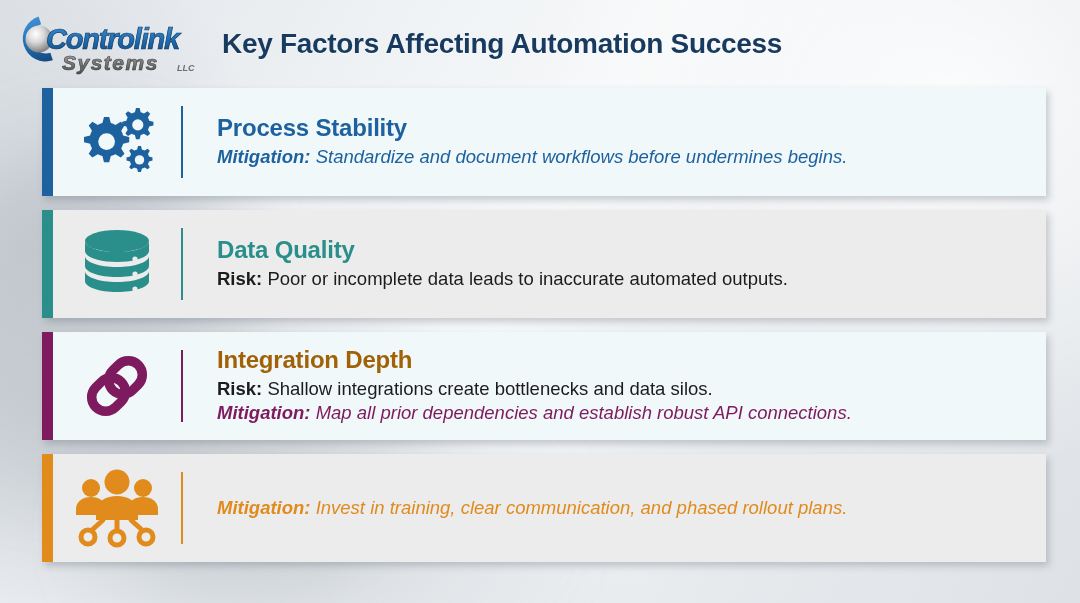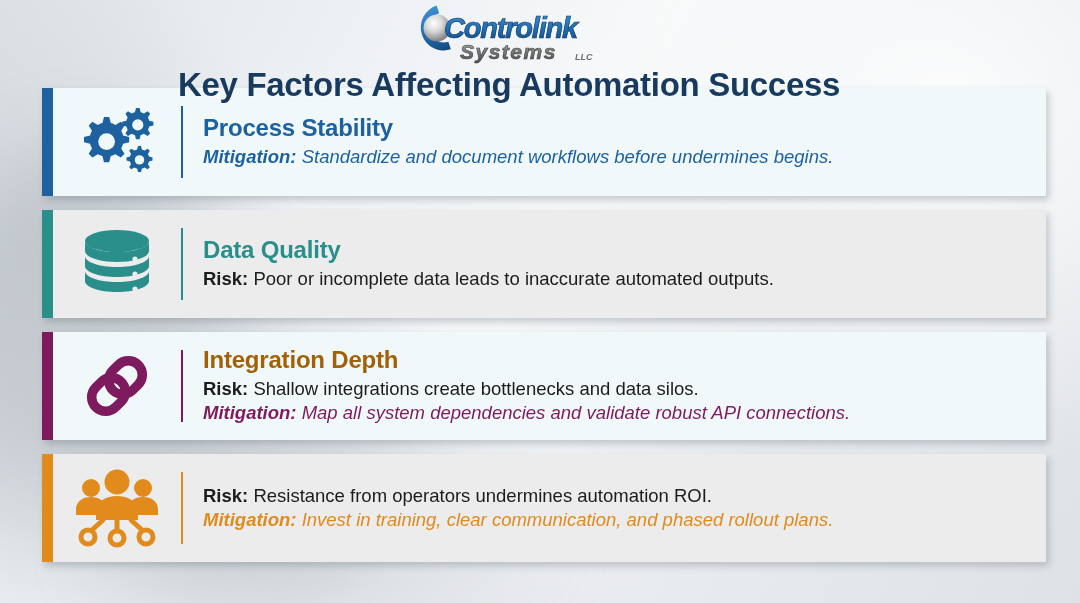--- a/index.html
+++ b/index.html
@@ -56,33 +56,32 @@
   
   .header {
     position: absolute;
     left: 0;
     top: 0;
     width: 1000px;
     height: 88px;
     display: flex;
     align-items: center;
     z-index: 4;
-    flex-direction: column;
   }
   .logo {
     position: relative;
     width: 190px;
     height: 66px;
     margin-left: 14px;
     flex: 0 0 auto;
   }
   .logo svg { display: block; }
 
   .deck-title {
-    font-size: 33px;
+    font-size: 28px;
     font-weight: bold;
     color: #173a5e;
     letter-spacing: -0.3px;
     white-space: nowrap;
     margin-left: 18px;
     text-shadow: 0 1px 1px rgba(255,255,255,0.65);
     text-align: right;
   }
 
   
@@ -127,21 +126,21 @@
 
   .divider {
     flex: 0 0 auto;
     width: 2px;
     height: 72px;
     align-self: center;
   }
 
   .text-cell {
     flex: 1 1 auto;
-    padding-left: 20px;
+    padding-left: 34px;
     padding-right: 16px;
     display: flex;
     flex-direction: column;
     justify-content: center;
   }
   .factor-title {
     font-size: 24px;
     font-weight: bold;
     line-height: 1.12;
     letter-spacing: -0.2px;
@@ -281,21 +280,21 @@
         </div>
         <div class="divider" style="background:#7d1b5e;"></div>
         <div class="text-cell">
           <div class="factor-title" style="color:#a16207;">Integration Depth</div>
           <div class="risk-line">
             <span class="lbl">Risk:</span>
             <span>Shallow integrations create bottlenecks and data silos.</span>
           </div>
           <div class="mitigation-line" style="color:#7d1b5e;">
             <span class="lbl">Mitigation:</span>
-            <span>Map all system dependencies and validate robust API connections.</span>
+            <span>Map all prior dependencies and establish robust API connections.</span>
           </div>
         </div>
       </div>
     </div>
 
     <div class="card tint-b">
       <div class="accent-bar" style="background:#e08b1c;"></div>
       <div class="card-body">
         <div class="icon-cell">
           <svg width="88" height="82" viewBox="0 0 88 82" aria-hidden="true">
@@ -319,24 +318,20 @@
               <g fill="none" stroke="#e08b1c" stroke-width="5">
                 <circle cx="44" cy="71" r="7"></circle>
                 <circle cx="15" cy="70" r="7"></circle>
                 <circle cx="73" cy="70" r="7"></circle>
               </g>
             </g>
           </svg>
         </div>
         <div class="divider" style="background:#e08b1c;"></div>
         <div class="text-cell">
-          <div class="risk-line">
-            <span class="lbl">Risk:</span>
-            <span>Resistance from operators undermines automation ROI.</span>
-          </div>
           <div class="mitigation-line" style="color:#e08b1c;">
             <span class="lbl">Mitigation:</span>
             <span>Invest in training, clear communication, and phased rollout plans.</span>
           </div>
         </div>
       </div>
     </div>
 
   </div>
 </div>

